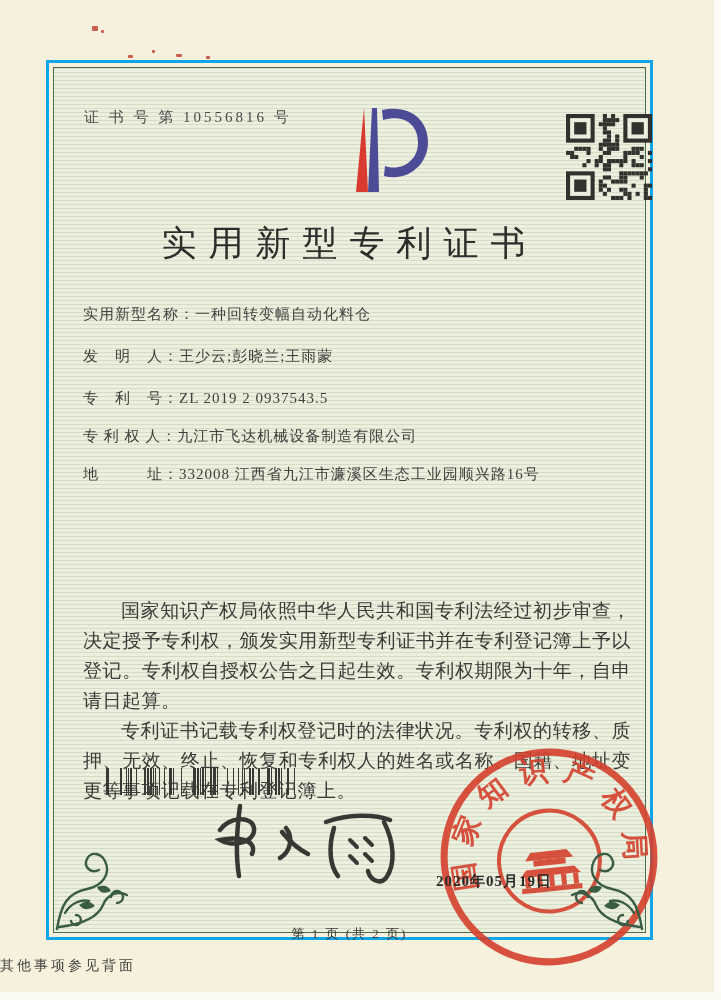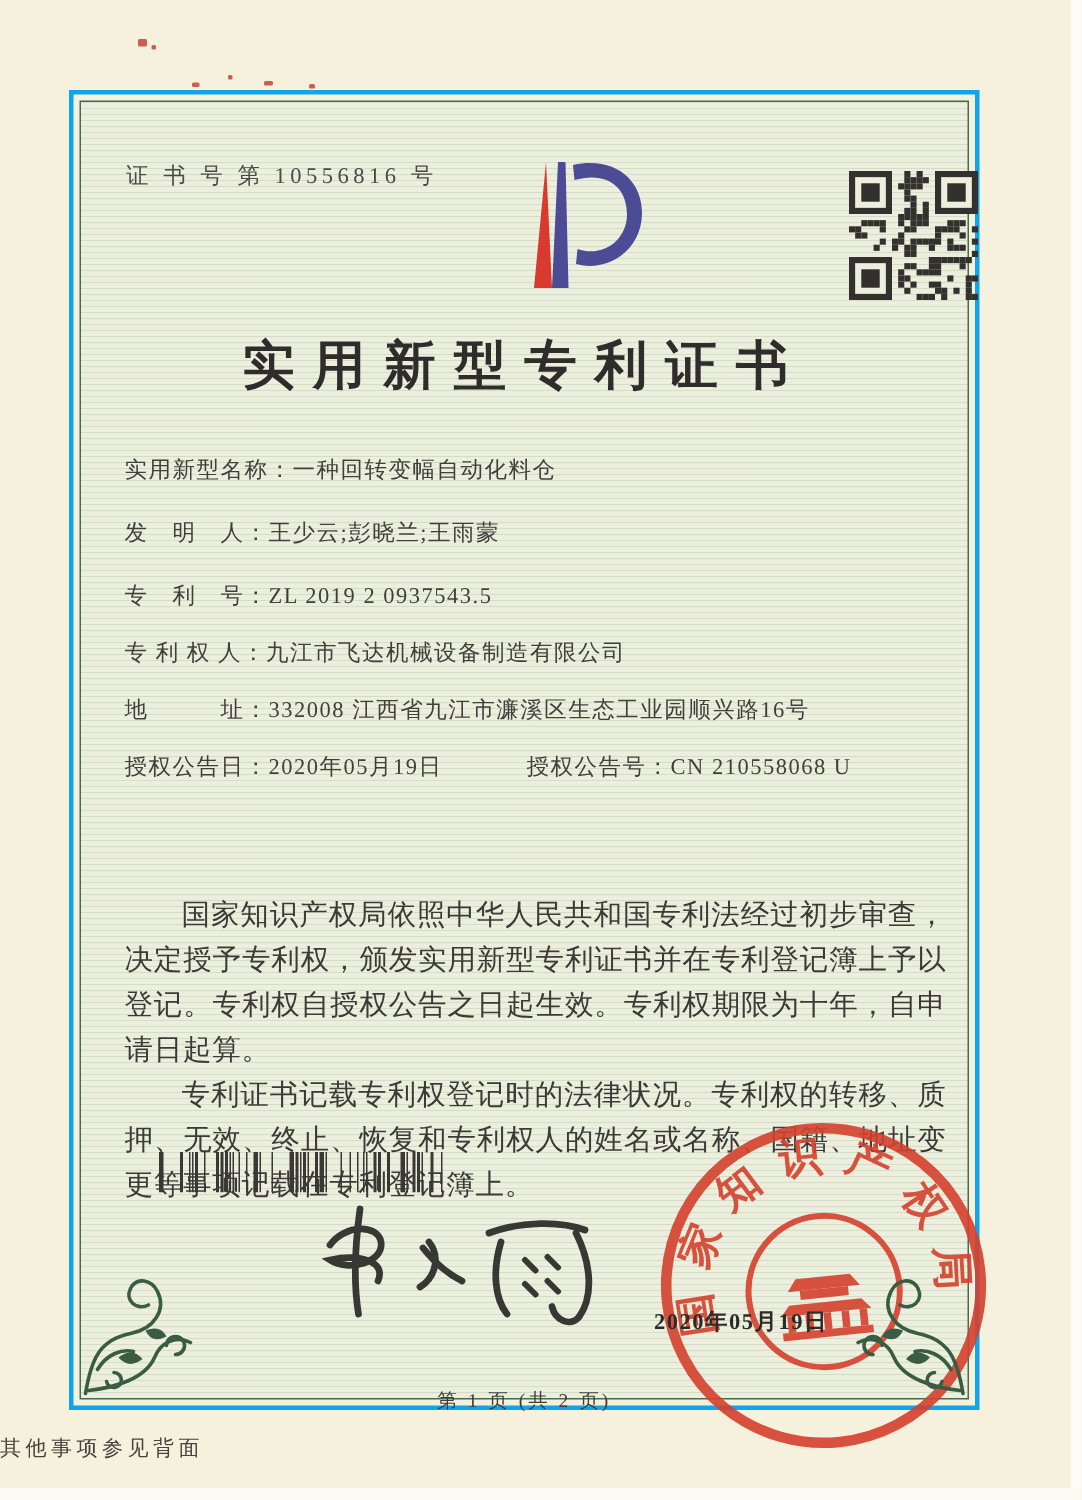--- a/index.html
+++ b/index.html
@@ -25,21 +25,21 @@
       #ecefde;
   }
   .cert-no{
     position:absolute; left:30px; top:40px;
     font-size:15px; letter-spacing:3px; color:#4a4a48;
   }
   .logo{position:absolute; left:228px; top:28px; width:170px; height:118px;}
   .qr{position:absolute; left:512px; top:46px; width:86px; height:86px;}
   .title{
     position:absolute; left:0; top:152px; width:100%;
-    text-align:center; font-size:35px; font-weight:bold; color:#2e2d2b;
+    text-align:center; font-size:35px; font-weight:normal; color:#2e2d2b;
     letter-spacing:12px;
   }
   .fields{position:absolute; left:29px; top:236px; width:545px; font-size:15px; color:#403f3c;}
   .frow{margin-bottom:22px; line-height:20px; white-space:nowrap;}
   .frow.tight{margin-bottom:18px;}
   .frow .lbl{letter-spacing:1px;}
   .frow .val{letter-spacing:1px;text-align:center;}
   .grant2{margin-left:56px;}
   .paras{
     position:absolute; left:29px; top:528px; width:548px;
@@ -226,23 +226,20 @@
       </div>
 
       <div class="title">实用新型专利证书</div>
 
       <div class="fields">
         <div class="frow"><span class="lbl">实用新型名称：</span><span class="val">一种回转变幅自动化料仓</span></div>
         <div class="frow"><span class="lbl">发　明　人：</span><span class="val">王少云;彭晓兰;王雨蒙</span></div>
         <div class="frow tight"><span class="lbl">专　利　号：</span><span class="val">ZL 2019 2 0937543.5</span></div>
         <div class="frow tight"><span class="lbl">专 利 权 人：</span><span class="val">九江市飞达机械设备制造有限公司</span></div>
         <div class="frow tight"><span class="lbl">地　　　址：</span><span class="val">332008 江西省九江市濂溪区生态工业园顺兴路16号</span></div>
-        <div class="frow">
-          <span class="lbl">授权公告日：</span><span class="val">2020年05月19日</span><span class="lbl grant2">授权公告号：</span><span class="val">CN 210558068 U</span>
-        </div>
       </div>
 
       <div class="paras">
         <p>国家知识产权局依照中华人民共和国专利法经过初步审查，决定授予专利权，颁发实用新型专利证书并在专利登记簿上予以登记。专利权自授权公告之日起生效。专利权期限为十年，自申请日起算。</p>
         <p>专利证书记载专利权登记时的法律状况。专利权的转移、质押、无效、终止、恢复和专利权人的姓名或名称、国籍、地址变更等事项记载在专利登记簿上。</p>
       </div>
 
       <div class="barcode">
         <svg width="198" height="27" viewBox="0 0 198 27">
             <g id="bc" fill="#3a3834">

